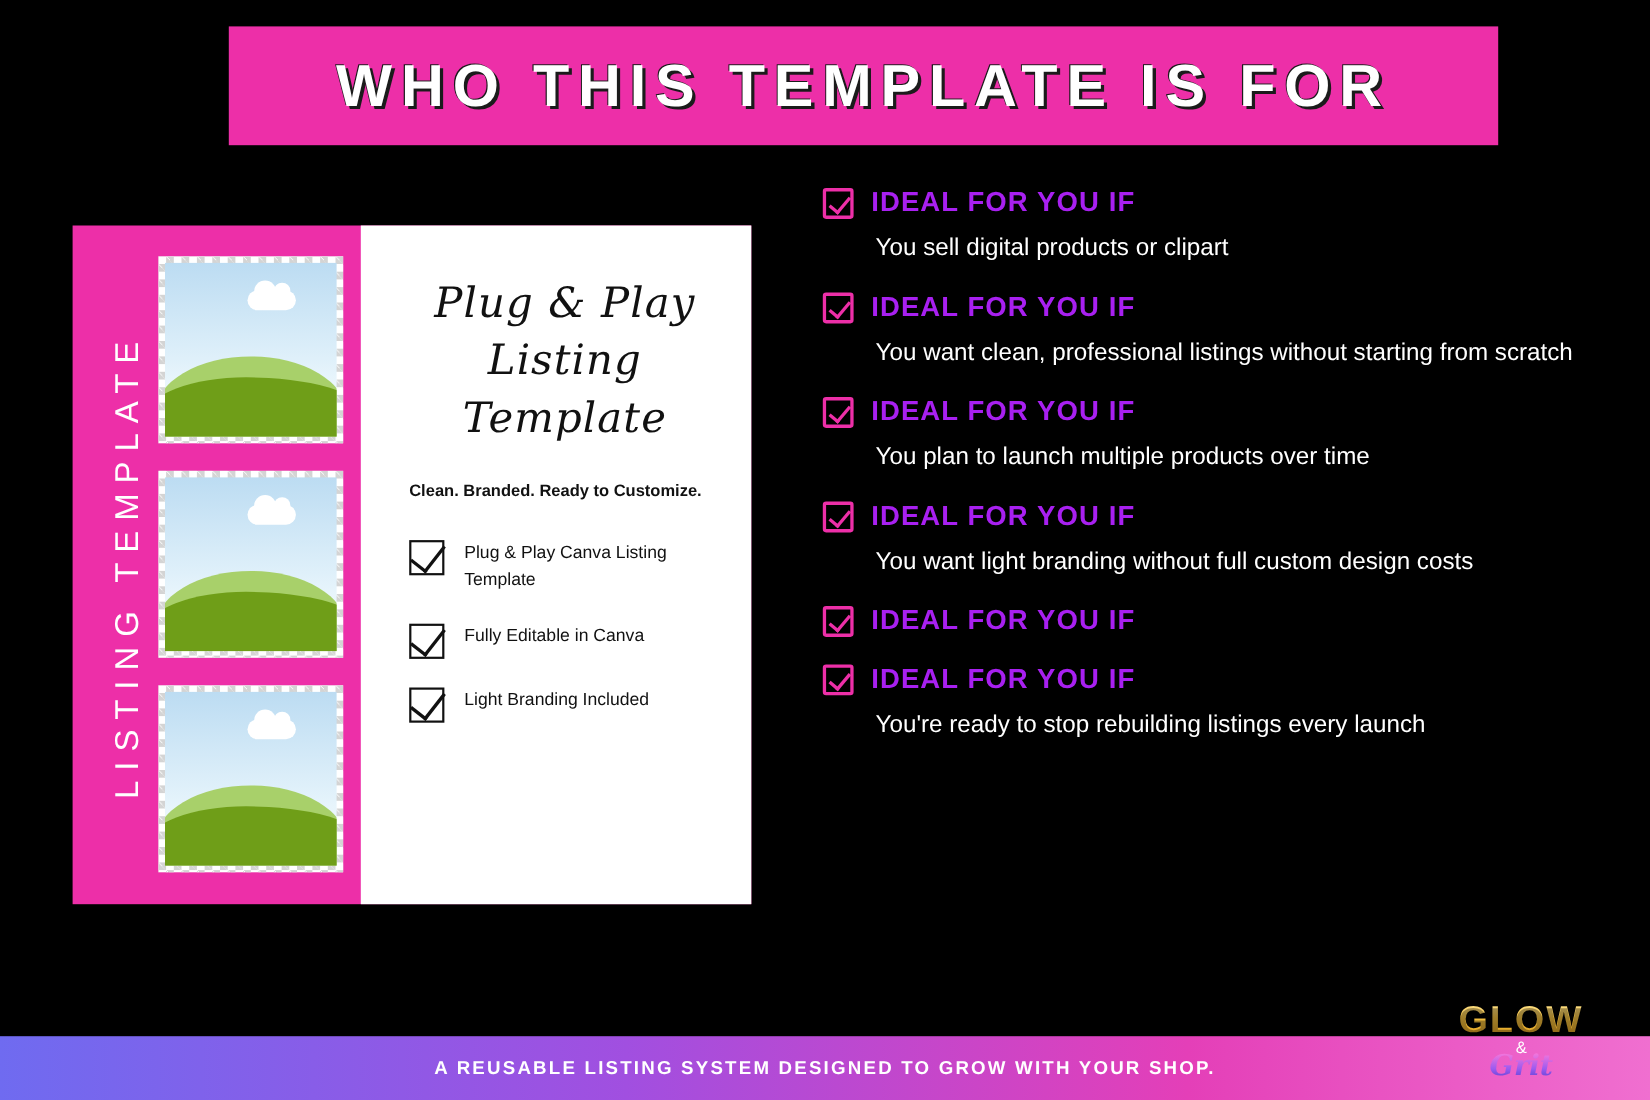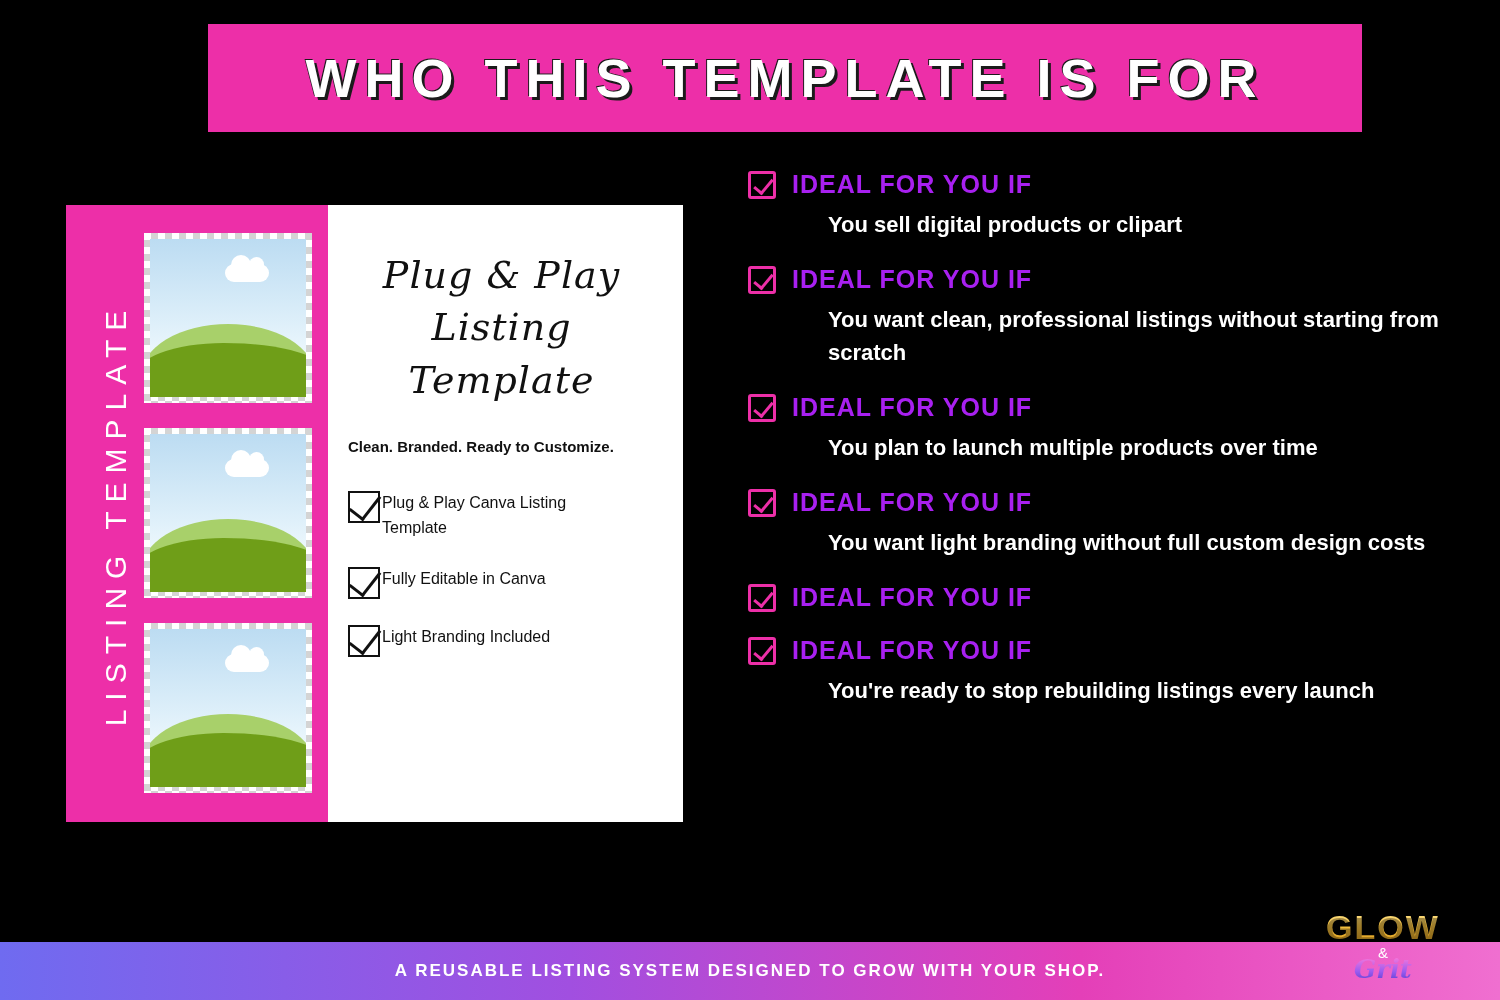--- a/index.html
+++ b/index.html
@@ -95,21 +95,21 @@
   }
   .cloud:before, .cloud:after {
     content: ""; position: absolute; background: #ffffff; border-radius: 50%;
   }
   .cloud:before { width: 20px; height: 20px; left: 6px; top: -9px; }
   .cloud:after { width: 15px; height: 15px; left: 24px; top: -7px; }
 
   .mockup-right {
     width: 355px; height: 100%;
     background: #ffffff;
-    padding: 44px 28px 28px 20px;
+    padding: 44px 28px 28px 44px;
     display: flex; flex-direction: column;
   }
   .script-title {
     font-family: "DejaVu Serif", serif;
     font-style: italic;
     font-size: 38px;
     line-height: 1.38;
     color: #111111;
     text-align: center;
     letter-spacing: 1px;
@@ -119,21 +119,21 @@
     text-align: left;
     font-size: 15px;
     font-weight: 700;
     color: #111111;
   }
   .feature-list {
     margin-top: 36px;
     display: flex; flex-direction: column; gap: 26px;
   }
   .feature {
-    display: flex; align-items: flex-start; gap: 2px;
+    display: flex; align-items: flex-start; gap: 18px;
   }
   .chk-box {
     flex: 0 0 auto;
     width: 32px; height: 32px;
     border: 2px solid #111111;
     position: relative;
   }
   .chk-box:after {
     content: "";
     position: absolute;
@@ -179,25 +179,25 @@
     transform: rotate(40deg);
   }
   .bullet-title {
     font-size: 25px;
     font-weight: 700;
     letter-spacing: 1px;
     color: #A820F0;
   }
   .bullet-body {
     margin-top: 9px;
-    margin-left: 80px;
+    margin-left: 48px;
     font-size: 22px;
     line-height: 1.5;
     color: #ffffff;
-    font-weight: 700;
+    font-weight: 400;
   }
 
   
   .footer {
     position: absolute;
     left: 0; bottom: 0;
     width: 1500px; height: 58px;
     background: linear-gradient(90deg, #6f6bf0 0%, #a14fe0 38%, #e43fb8 72%, #f06fd0 100%);
     display: flex; align-items: center; justify-content: center;
   }

